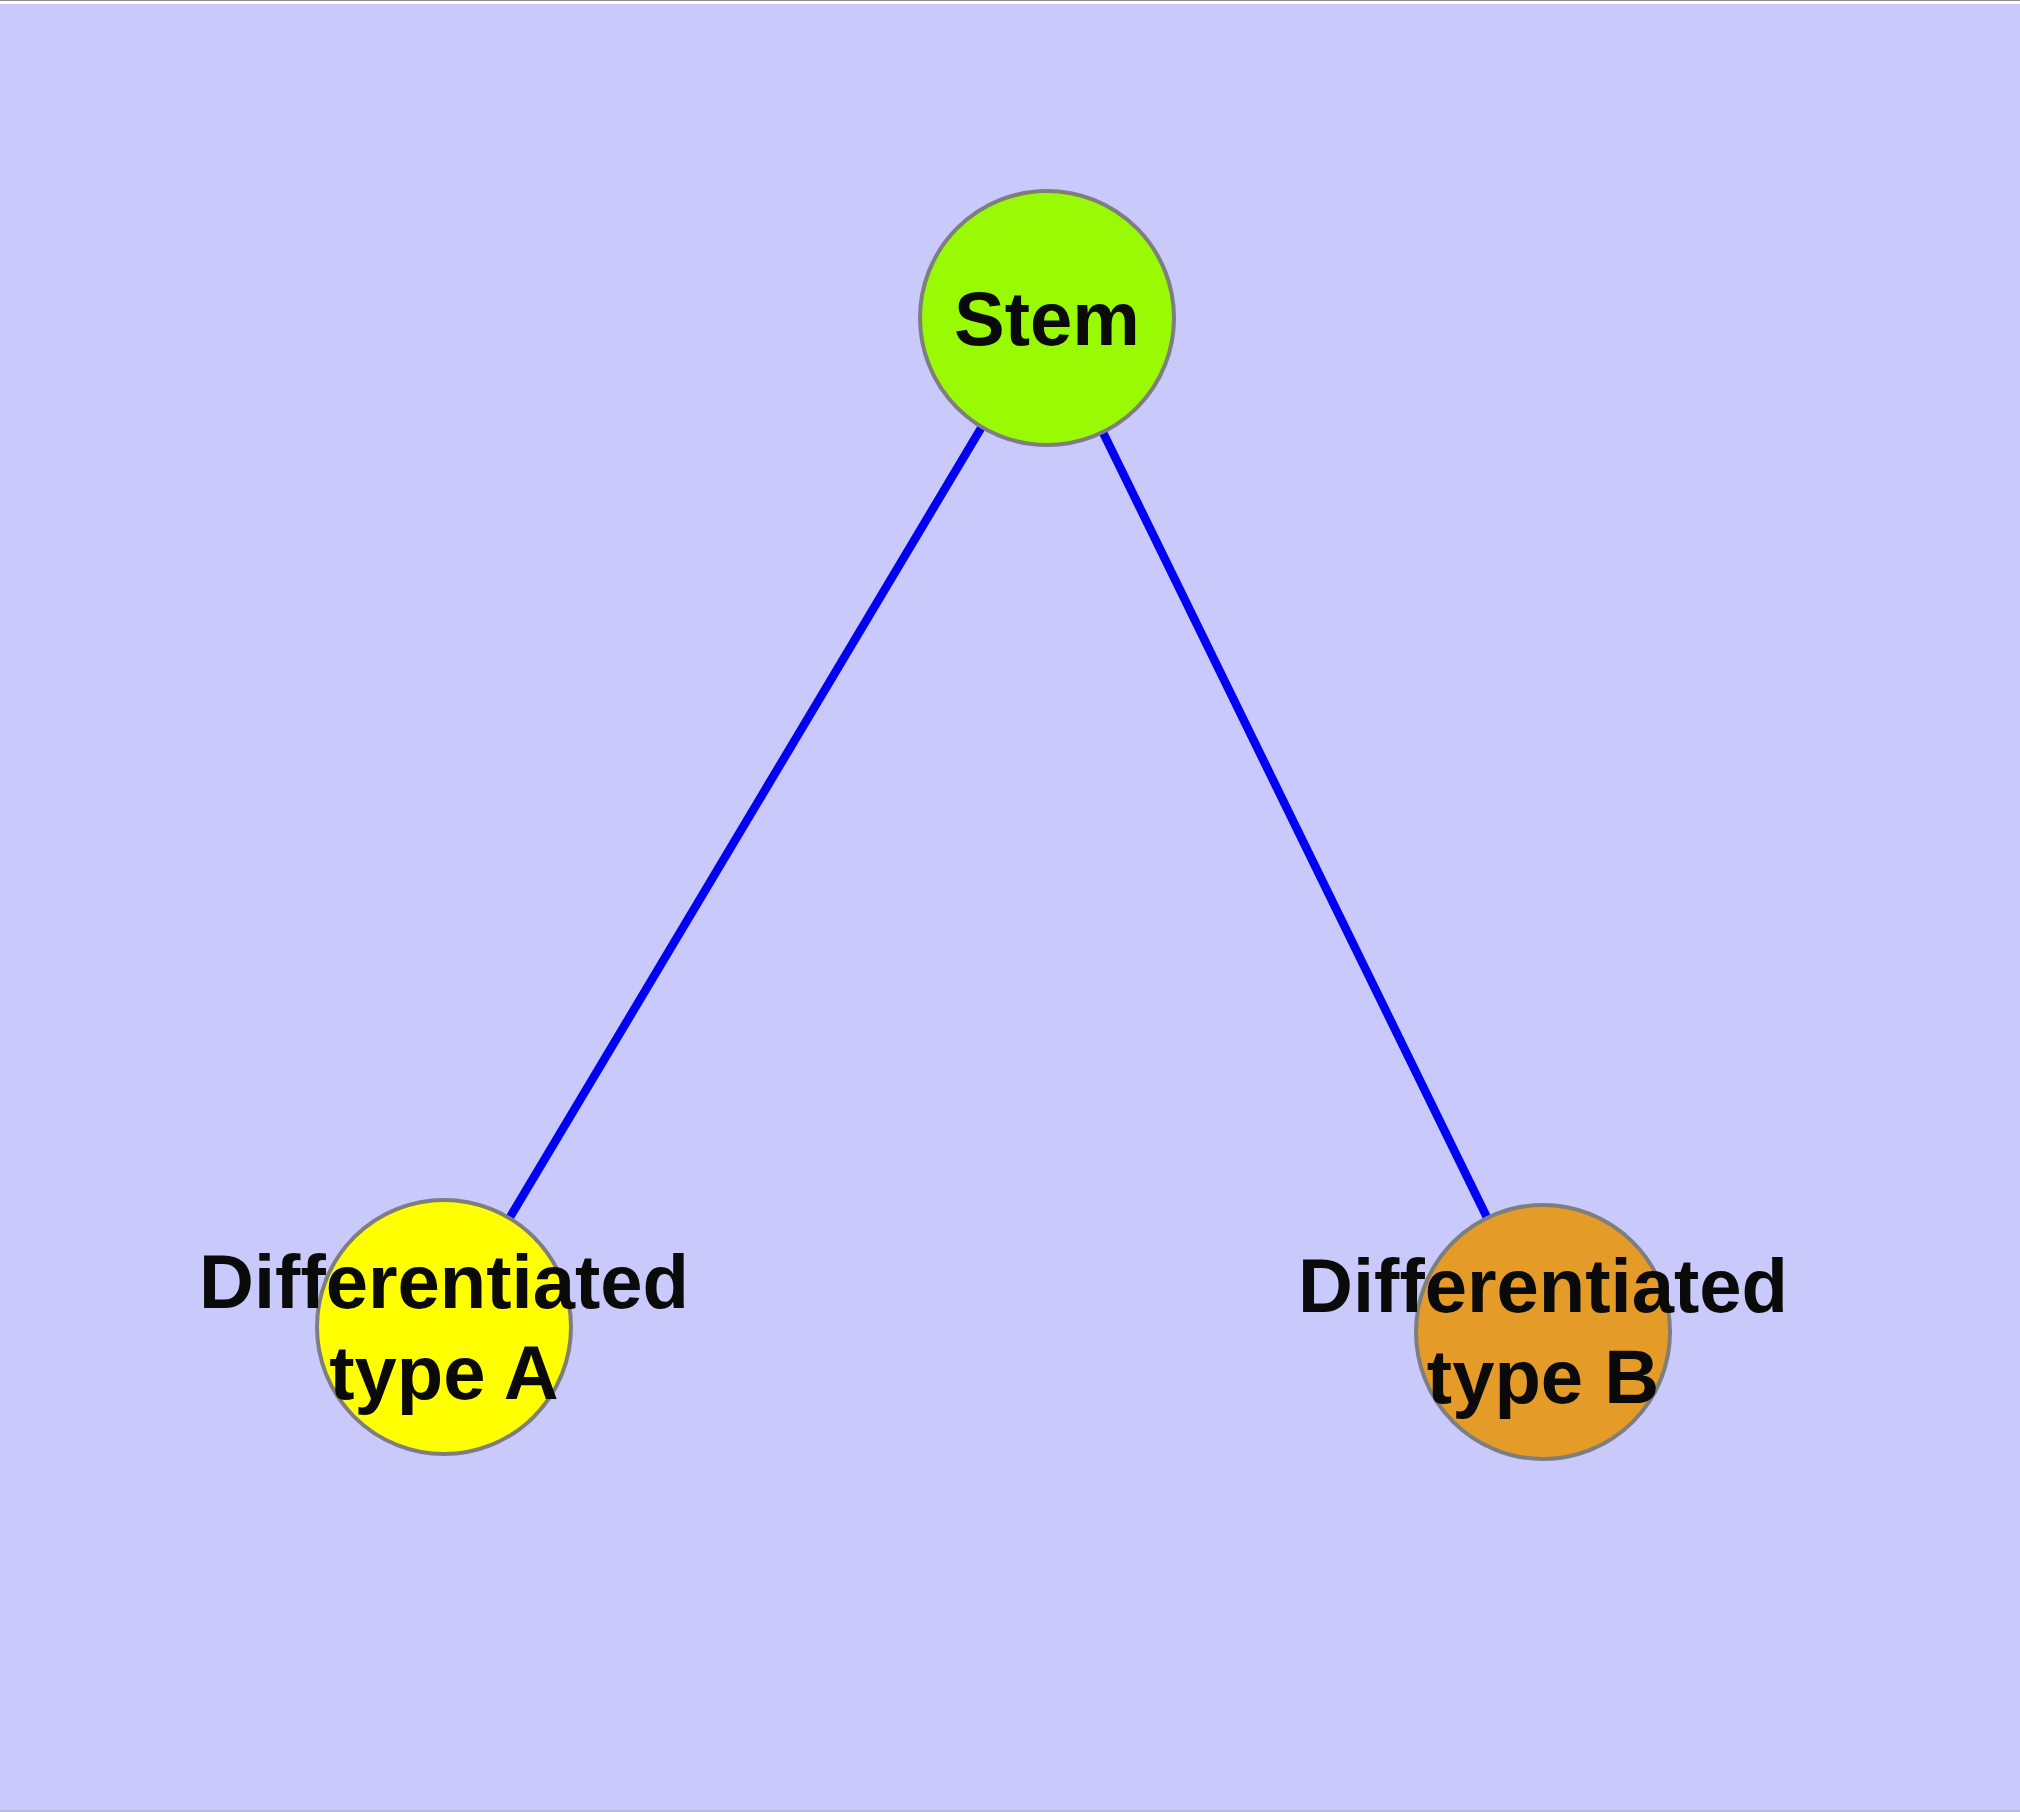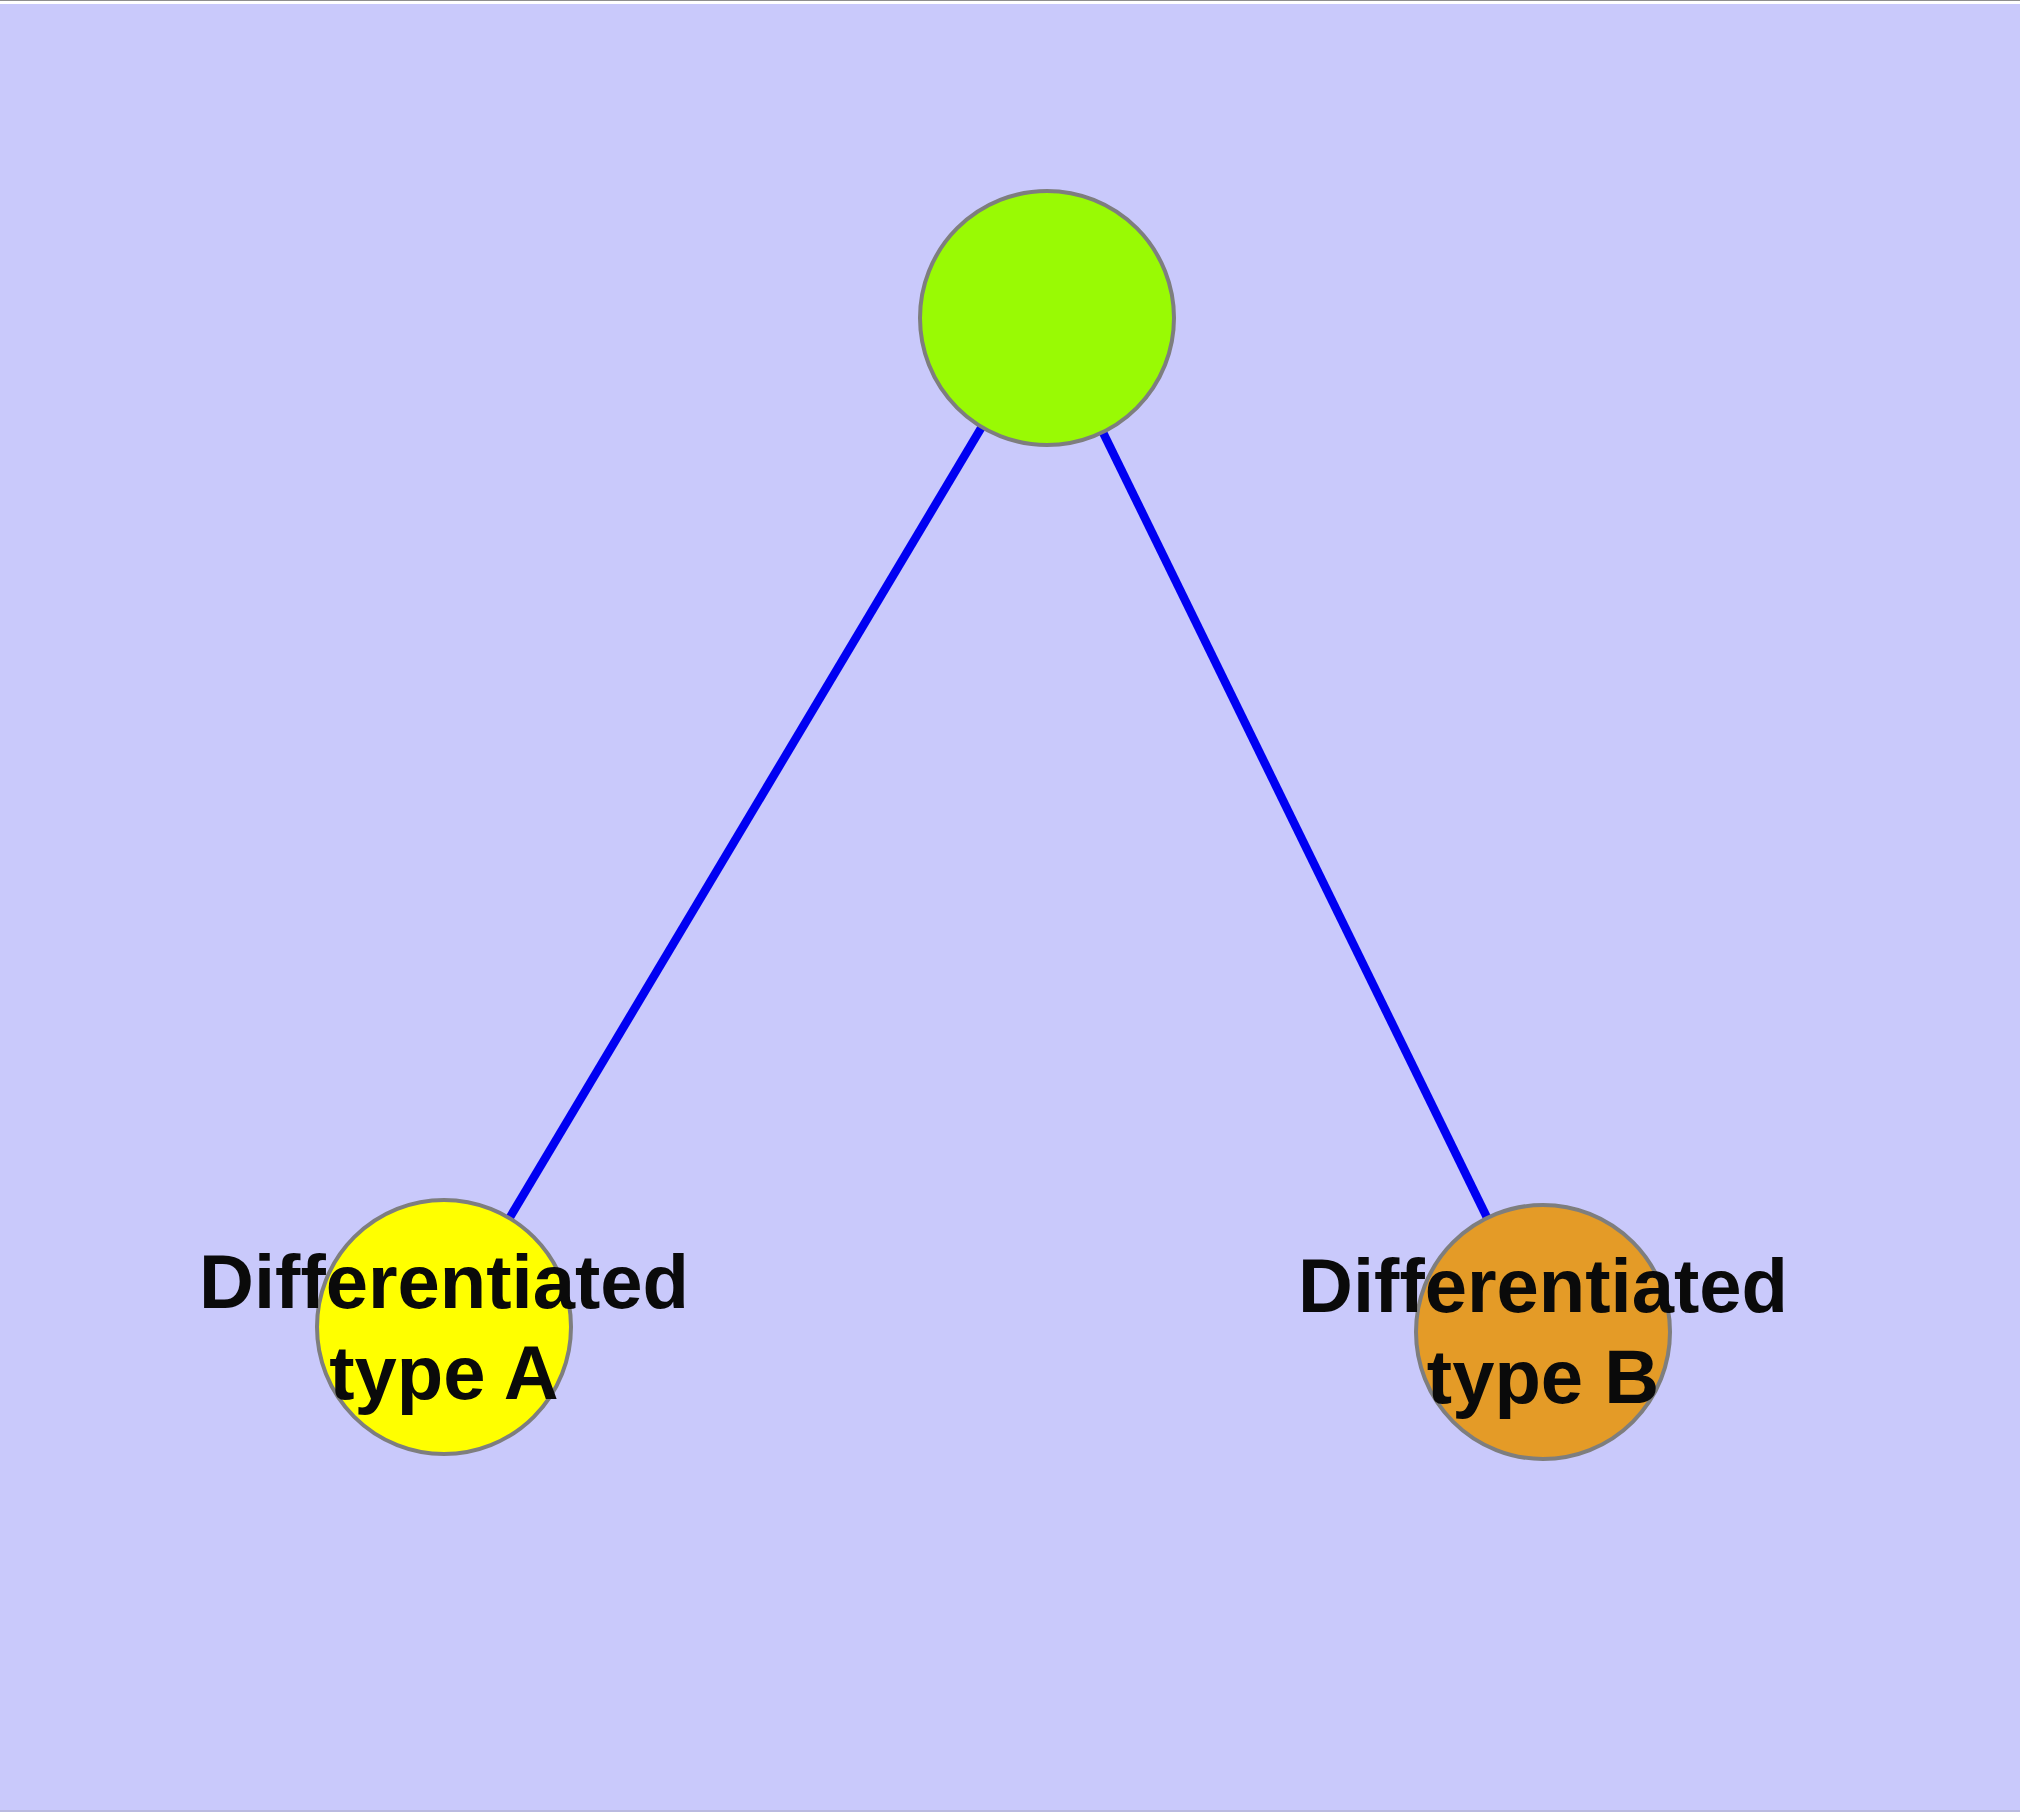--- a/index.html
+++ b/index.html
@@ -65,20 +65,21 @@
 
   <svg class="edges-layer" width="2021" height="1812" viewBox="0 0 2384 2138">
     <line x1="1235" y1="375" x2="524" y2="1566" stroke="#0000F2" stroke-width="10"></line>
     <line x1="1235" y1="375" x2="1820" y2="1571" stroke="#0000F2" stroke-width="10"></line>
   </svg>
 
   <div class="node" style="left: 918px; top: 189px; width: 258px; height: 258px; background: rgb(153, 250, 4); border: 4.2px solid rgb(126, 126, 126);"></div>
   <div class="node" style="left: 315px; top: 1198px; width: 258px; height: 258px; background: rgb(255, 255, 0); border: 4.2px solid rgb(126, 126, 126);"></div>
   <div class="node" style="left: 1414px; top: 1203px; width: 258px; height: 258px; background: rgb(228, 155, 39); border: 4.2px solid rgb(126, 126, 126);"></div>
 
+  <div class="node-label" style="left: 1047px; top: 318px; color: rgb(10, 10, 10);">Stem</div>
   <div class="node-label" style="left: 444px; top: 1327px; color: rgb(10, 10, 10);">Differentiated
 type A</div>
   <div class="node-label" style="left: 1543px; top: 1331px; color: rgb(10, 10, 10);">Differentiated
 type B</div>
 
   <div class="frame-top" style="background: rgb(255, 255, 255); border-top: 0.8px solid rgb(142, 142, 142);"></div>
   <div class="frame-bottom" style="background: rgb(185, 185, 224);"></div>
 
 </div>
 

